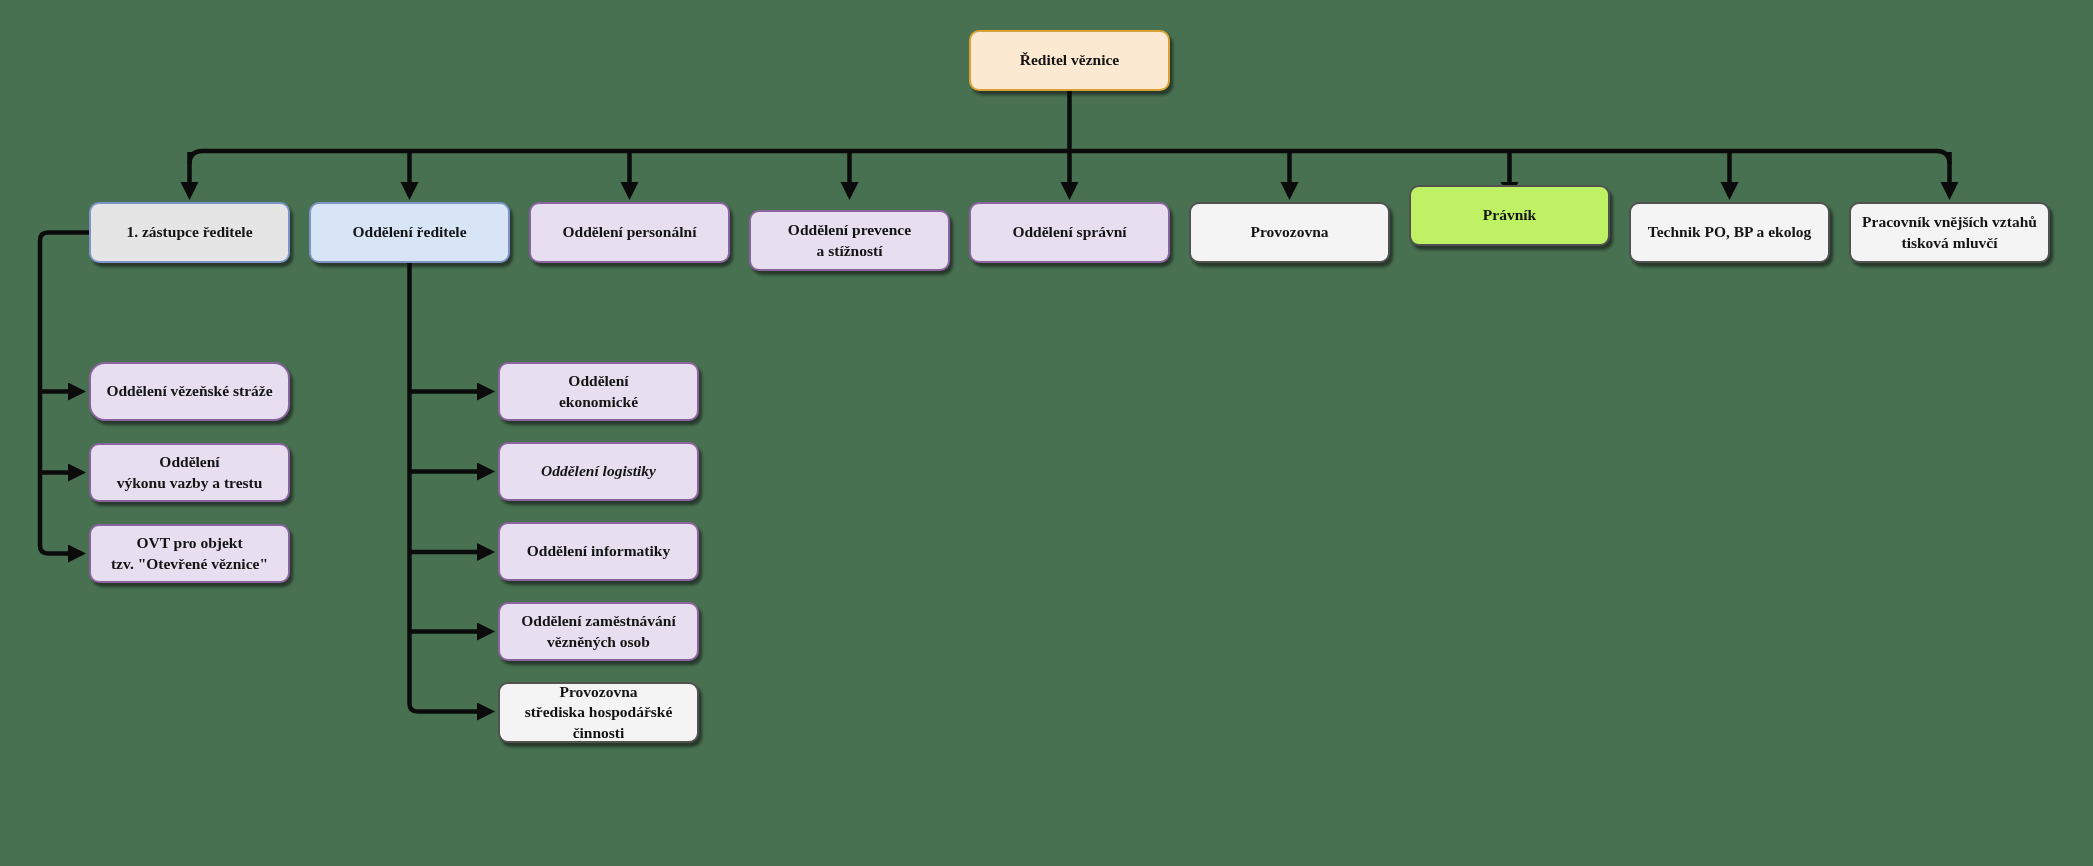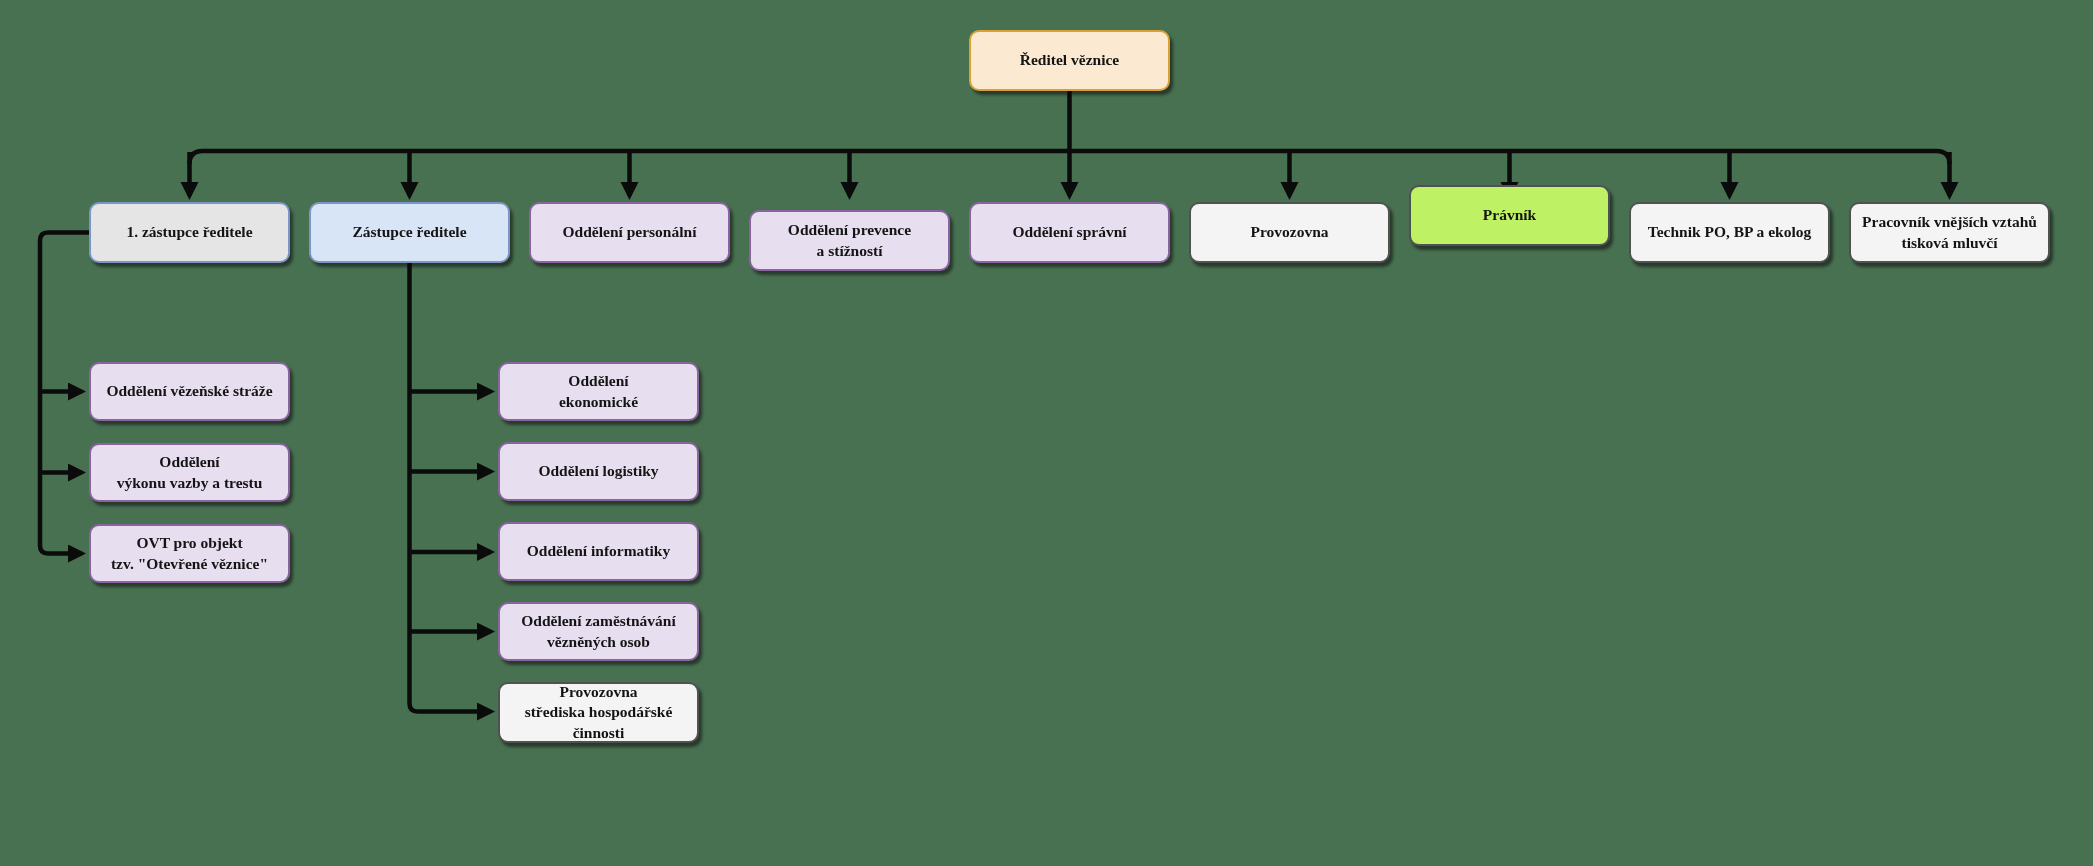--- a/index.html
+++ b/index.html
@@ -90,21 +90,21 @@
   </svg>
 
   <div class="node" style="left: 969px; top: 30px; width: 201px; height: 61px; background: rgb(252, 233, 210); border-color: rgb(217, 160, 51);">
     <span class="lbl">Ředitel věznice</span>
   </div>
 
   <div class="node" style="left: 89px; top: 202px; width: 201px; height: 61px; background: #e5e5e5; border-color: rgb(125, 149, 198);">
     <span class="lbl">1. zástupce ředitele</span>
   </div>
   <div class="node" style="left: 309px; top: 202px; width: 201px; height: 61px; background: rgb(216, 229, 247); border-color: rgb(125, 149, 198);">
-    <span class="lbl">Zástupce ředitele</span>
+    <span class="lbl">Oddělení ředitele</span>
   </div>
   <div class="node" style="left: 529px; top: 202px; width: 201px; height: 61px; background: rgb(231, 222, 239); border-color: rgb(138, 99, 160);">
     <span class="lbl">Oddělení personální</span>
   </div>
   <div class="node" style="left: 749px; top: 202px; width: 201px; height: 61px; background: rgb(231, 222, 239); border-color: rgb(138, 99, 160); margin-top: 8px;">
     <span class="lbl">Oddělení prevence
 a stížností</span>
   </div>
   <div class="node" style="left: 969px; top: 202px; width: 201px; height: 61px; background: rgb(231, 222, 239); border-color: rgb(138, 99, 160);">
     <span class="lbl">Oddělení správní</span>
@@ -116,37 +116,37 @@
     <span class="lbl">Právník</span>
   </div>
   <div class="node" style="left: 1629px; top: 202px; width: 201px; height: 61px; background: rgb(244, 244, 244); border-color: rgb(81, 81, 81);">
     <span class="lbl">Technik PO, BP a ekolog</span>
   </div>
   <div class="node" style="left: 1849px; top: 202px; width: 201px; height: 61px; background: rgb(244, 244, 244); border-color: rgb(81, 81, 81);">
     <span class="lbl">Pracovník vnějších vztahů
 tisková mluvčí</span>
   </div>
 
-  <div class="node" style="left: 89px; top: 362px; width: 201px; height: 59px; background: rgb(231, 222, 239); border-color: rgb(138, 99, 160);">
+  <div class="node" style="left: 89px; top: 362px; width: 201px; height: 59px; background: rgb(231, 222, 239); border-color: rgb(138, 99, 160); border-radius: 16px;">
     <span class="lbl">Oddělení vězeňské stráže</span>
   </div>
   <div class="node" style="left: 89px; top: 443px; width: 201px; height: 59px; background: rgb(231, 222, 239); border-color: rgb(138, 99, 160);">
     <span class="lbl">Oddělení
 výkonu vazby a trestu</span>
   </div>
   <div class="node" style="left: 89px; top: 524px; width: 201px; height: 59px; background: rgb(231, 222, 239); border-color: rgb(138, 99, 160);">
     <span class="lbl">OVT pro objekt
 tzv. "Otevřené věznice"</span>
   </div>
 
   <div class="node" style="left: 498px; top: 362px; width: 201px; height: 59px; background: rgb(231, 222, 239); border-color: rgb(138, 99, 160);">
     <span class="lbl">Oddělení
 ekonomické</span>
   </div>
-  <div class="node" style="left: 498px; top: 442px; width: 201px; height: 59px; background: rgb(231, 222, 239); border-color: rgb(138, 99, 160);">
+  <div class="node" style="left: 498px; top: 442px; width: 201px; height: 59px; background: rgb(231, 222, 239); border-color: rgb(138, 99, 160); font-style: italic;">
     <span class="lbl">Oddělení logistiky</span>
   </div>
   <div class="node" style="left: 498px; top: 522px; width: 201px; height: 59px; background: rgb(231, 222, 239); border-color: rgb(138, 99, 160);">
     <span class="lbl">Oddělení informatiky</span>
   </div>
   <div class="node" style="left: 498px; top: 602px; width: 201px; height: 59px; background: rgb(231, 222, 239); border-color: rgb(138, 99, 160);">
     <span class="lbl">Oddělení zaměstnávání
 vězněných osob</span>
   </div>
   <div class="node" style="left: 498px; top: 682px; width: 201px; height: 61px; background: rgb(244, 244, 244); border-color: rgb(81, 81, 81);">

